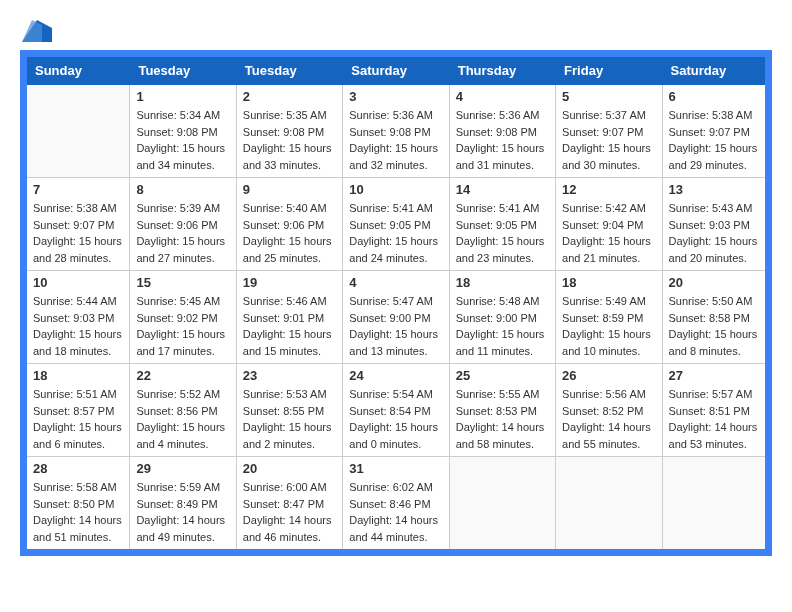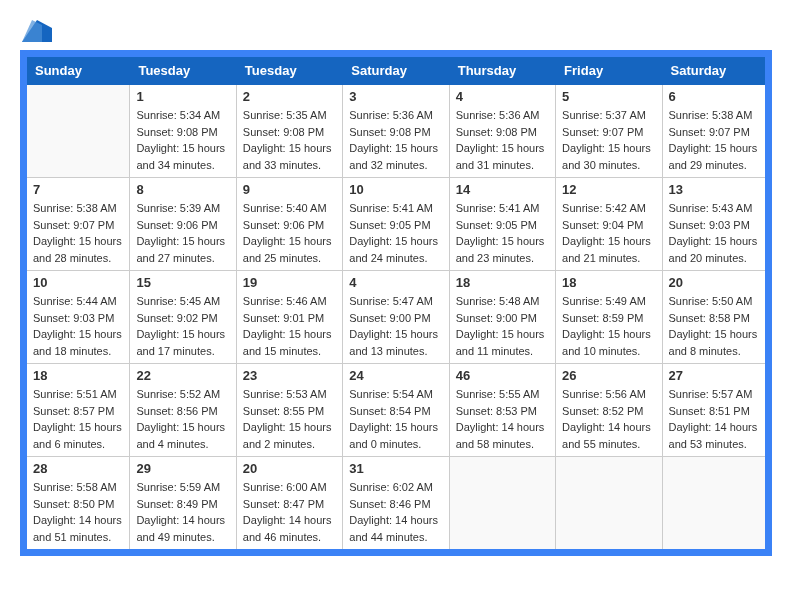--- a/index.html
+++ b/index.html
@@ -220,21 +220,21 @@
         </td>
         <td>
           <div class="day-number">23</div>
           <div class="day-info">Sunrise: 5:53 AM<br>Sunset: 8:55 PM<br>Daylight: 15 hours and 2 minutes.</div>
         </td>
         <td>
           <div class="day-number">24</div>
           <div class="day-info">Sunrise: 5:54 AM<br>Sunset: 8:54 PM<br>Daylight: 15 hours and 0 minutes.</div>
         </td>
         <td>
-          <div class="day-number">46</div>
+          <div class="day-number">25</div>
           <div class="day-info">Sunrise: 5:55 AM<br>Sunset: 8:53 PM<br>Daylight: 14 hours and 58 minutes.</div>
         </td>
         <td>
           <div class="day-number">26</div>
           <div class="day-info">Sunrise: 5:56 AM<br>Sunset: 8:52 PM<br>Daylight: 14 hours and 55 minutes.</div>
         </td>
         <td>
           <div class="day-number">27</div>
           <div class="day-info">Sunrise: 5:57 AM<br>Sunset: 8:51 PM<br>Daylight: 14 hours and 53 minutes.</div>
         </td>

